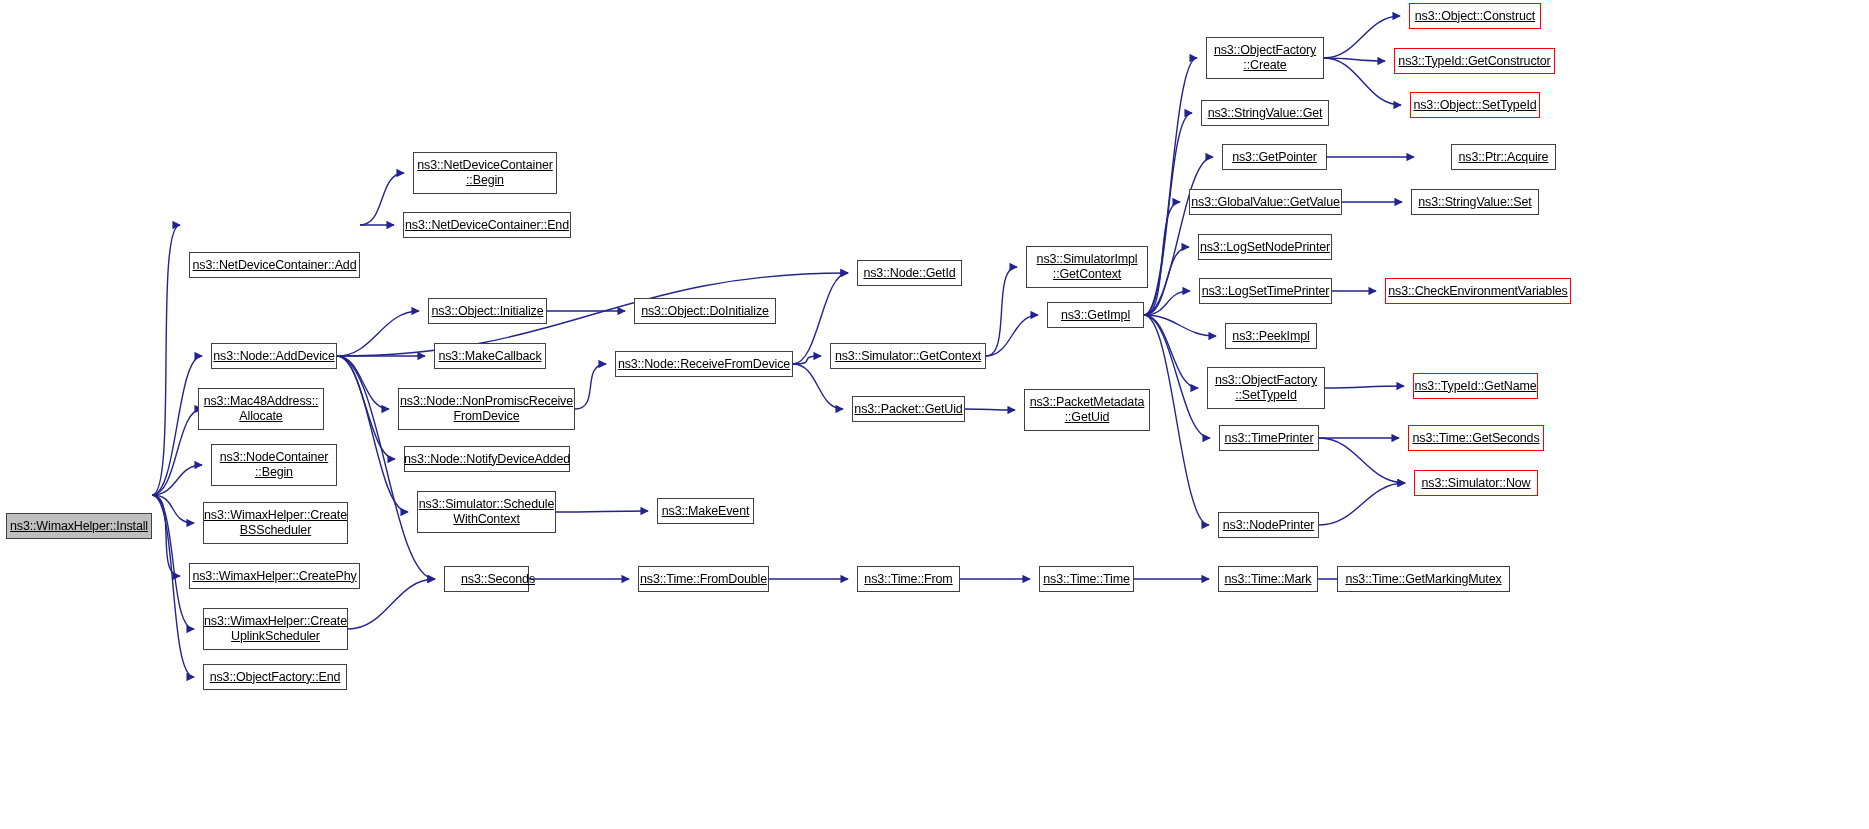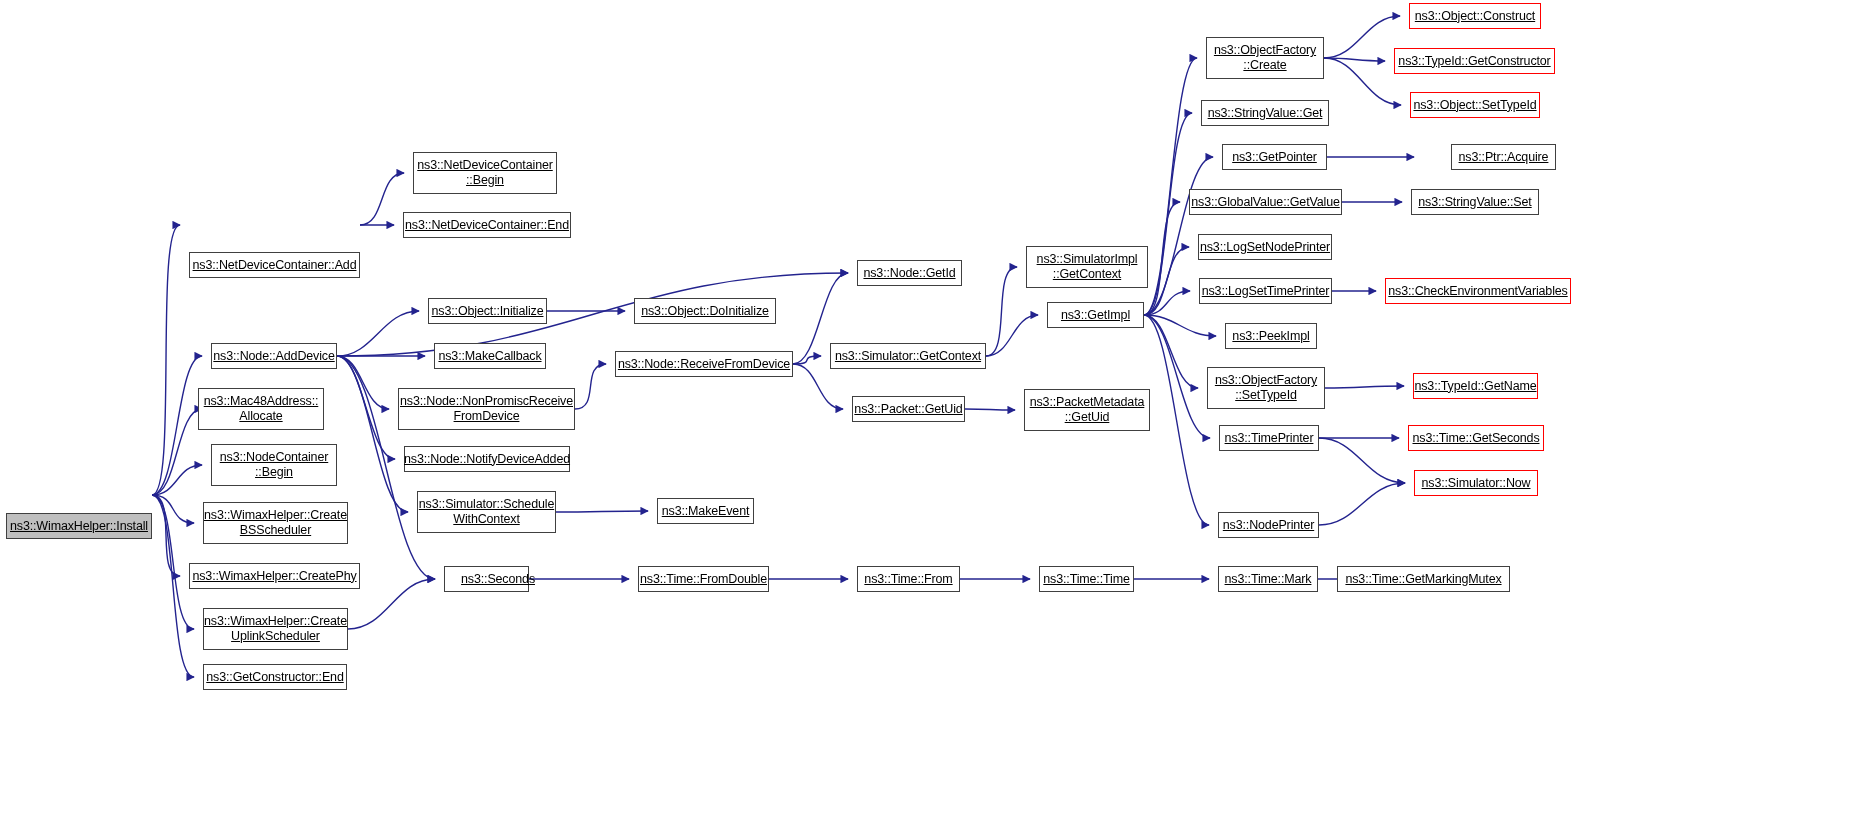--- a/index.html
+++ b/index.html
@@ -124,21 +124,21 @@
       <div class="node" style="left: 211px; top: 343px; width: 126px; height: 26px;">ns3::Node::AddDevice</div>
       <div class="node" style="left: 198px; top: 388px; width: 126px; height: 42px;">ns3::Mac48Address::
 Allocate</div>
       <div class="node" style="left: 211px; top: 444px; width: 126px; height: 42px;">ns3::NodeContainer
 ::Begin</div>
       <div class="node" style="left: 203px; top: 502px; width: 145px; height: 42px;">ns3::WimaxHelper::Create
 BSScheduler</div>
       <div class="node" style="left: 189px; top: 563px; width: 171px; height: 26px;">ns3::WimaxHelper::CreatePhy</div>
       <div class="node" style="left: 203px; top: 608px; width: 145px; height: 42px;">ns3::WimaxHelper::Create
 UplinkScheduler</div>
-      <div class="node" style="left: 203px; top: 664px; width: 144px; height: 26px;">ns3::GetConstructor::End</div>
+      <div class="node" style="left: 203px; top: 664px; width: 144px; height: 26px;">ns3::ObjectFactory::End</div>
       <div class="node" style="left: 428px; top: 298px; width: 119px; height: 26px;">ns3::Object::Initialize</div>
       <div class="node" style="left: 434px; top: 343px; width: 112px; height: 26px;">ns3::MakeCallback</div>
       <div class="node" style="left: 398px; top: 388px; width: 177px; height: 42px;">ns3::Node::NonPromiscReceive
 FromDevice</div>
       <div class="node" style="left: 404px; top: 446px; width: 166px; height: 26px;">ns3::Node::NotifyDeviceAdded</div>
       <div class="node" style="left: 417px; top: 491px; width: 139px; height: 42px;">ns3::Simulator::Schedule
 WithContext</div>
       <div class="node" style="left: 444px; top: 566px; width: 85px; height: 26px; padding-left: 26px;">ns3::Seconds</div>
       <div class="node" style="left: 634px; top: 298px; width: 142px; height: 26px;">ns3::Object::DoInitialize</div>
       <div class="node" style="left: 615px; top: 351px; width: 178px; height: 26px;">ns3::Node::ReceiveFromDevice</div>

